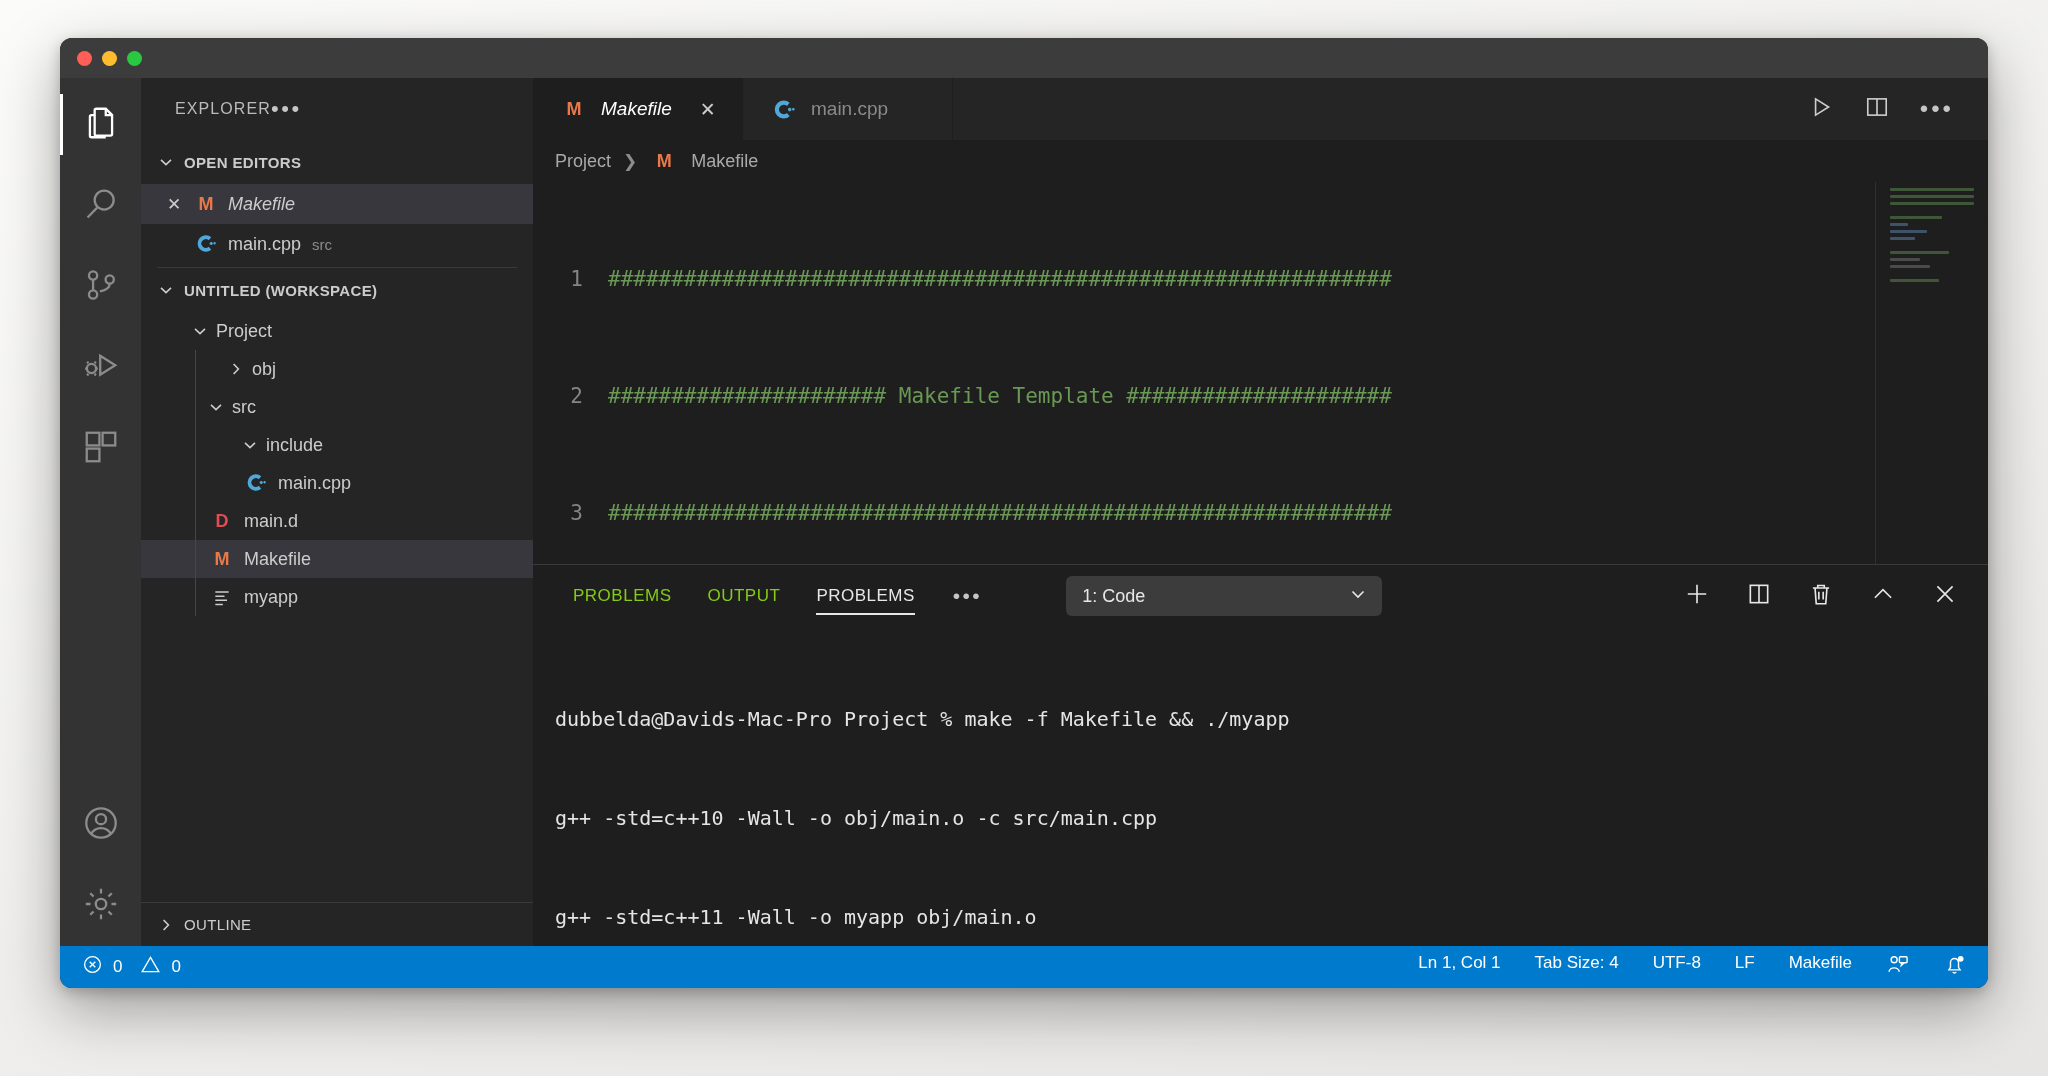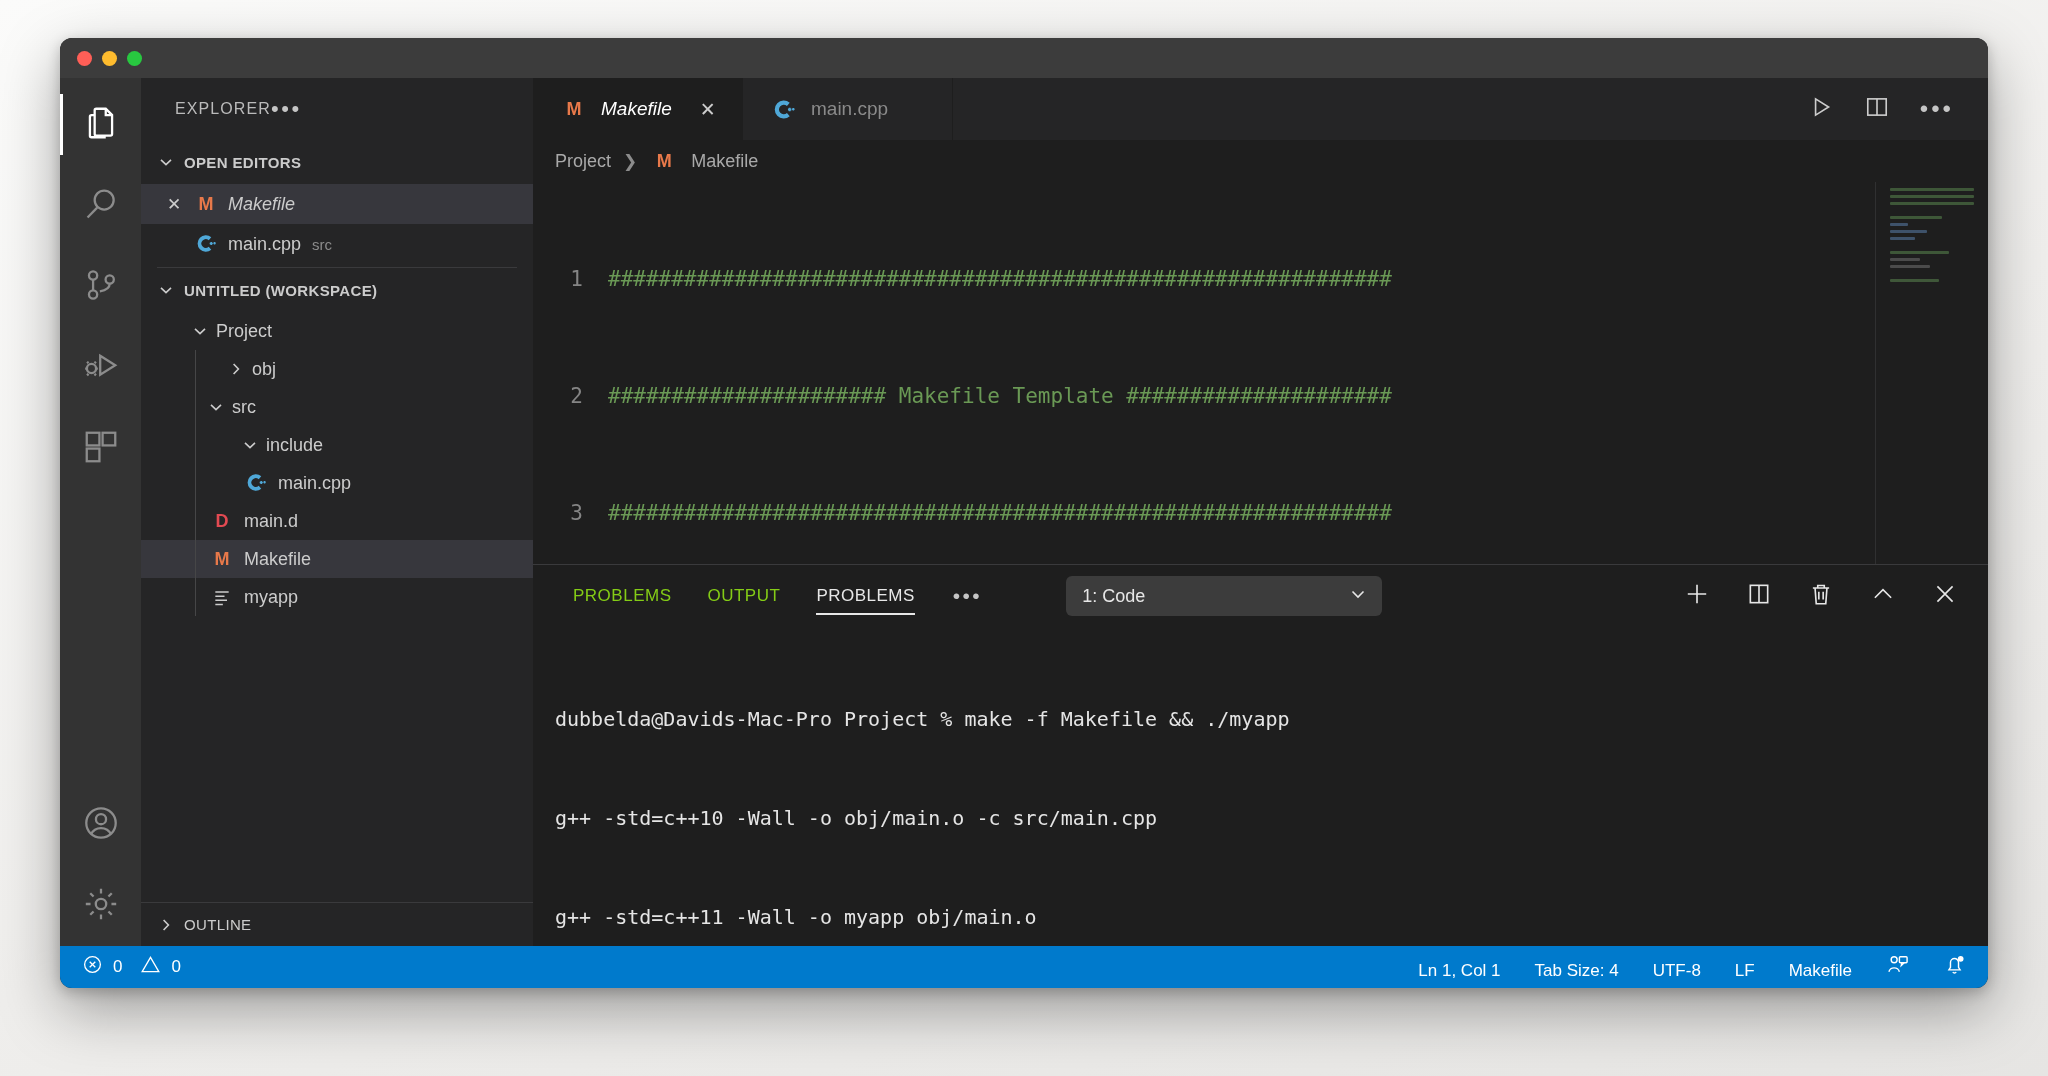--- a/index.html
+++ b/index.html
@@ -217,21 +217,21 @@
   }
 
   
   .statusbar {
     height: 42px; flex: 0 0 42px;
     background: #007acc; display: flex; align-items: center;
     padding: 0 22px; color: #ffffff; font-size: 17px; gap: 0;
   }
   .sb-left { display: flex; align-items: center; gap: 10px; }
   .sb-left svg { width: 21px; height: 21px; stroke: #ffffff; fill: none; stroke-width: 1.5; }
-  .sb-right { margin-left: auto; display: flex; align-items: flex-end; gap: 34px; }
+  .sb-right { margin-left: auto; display: flex; align-items: flex-start; gap: 34px; }
   .sb-right svg { width: 23px; height: 23px; stroke: #ffffff; fill: none; stroke-width: 1.5; }
   .sb-item { white-space: nowrap; }
 </style>
 </head>
 <body>
 
 <div class="window">
 
   <div class="titlebar">
     <div class="traffic">

